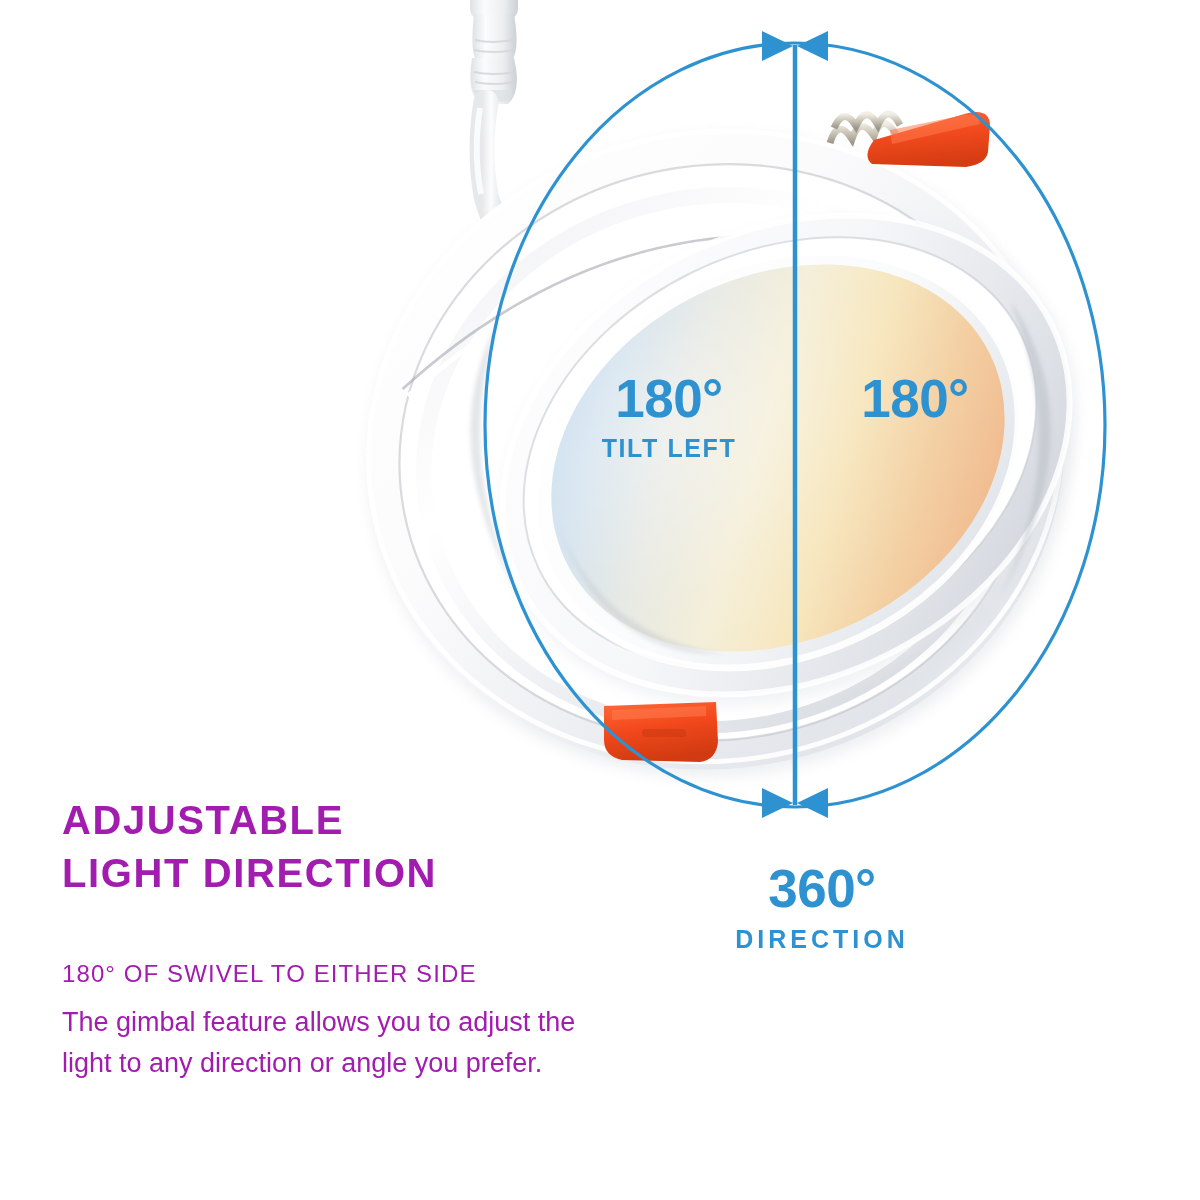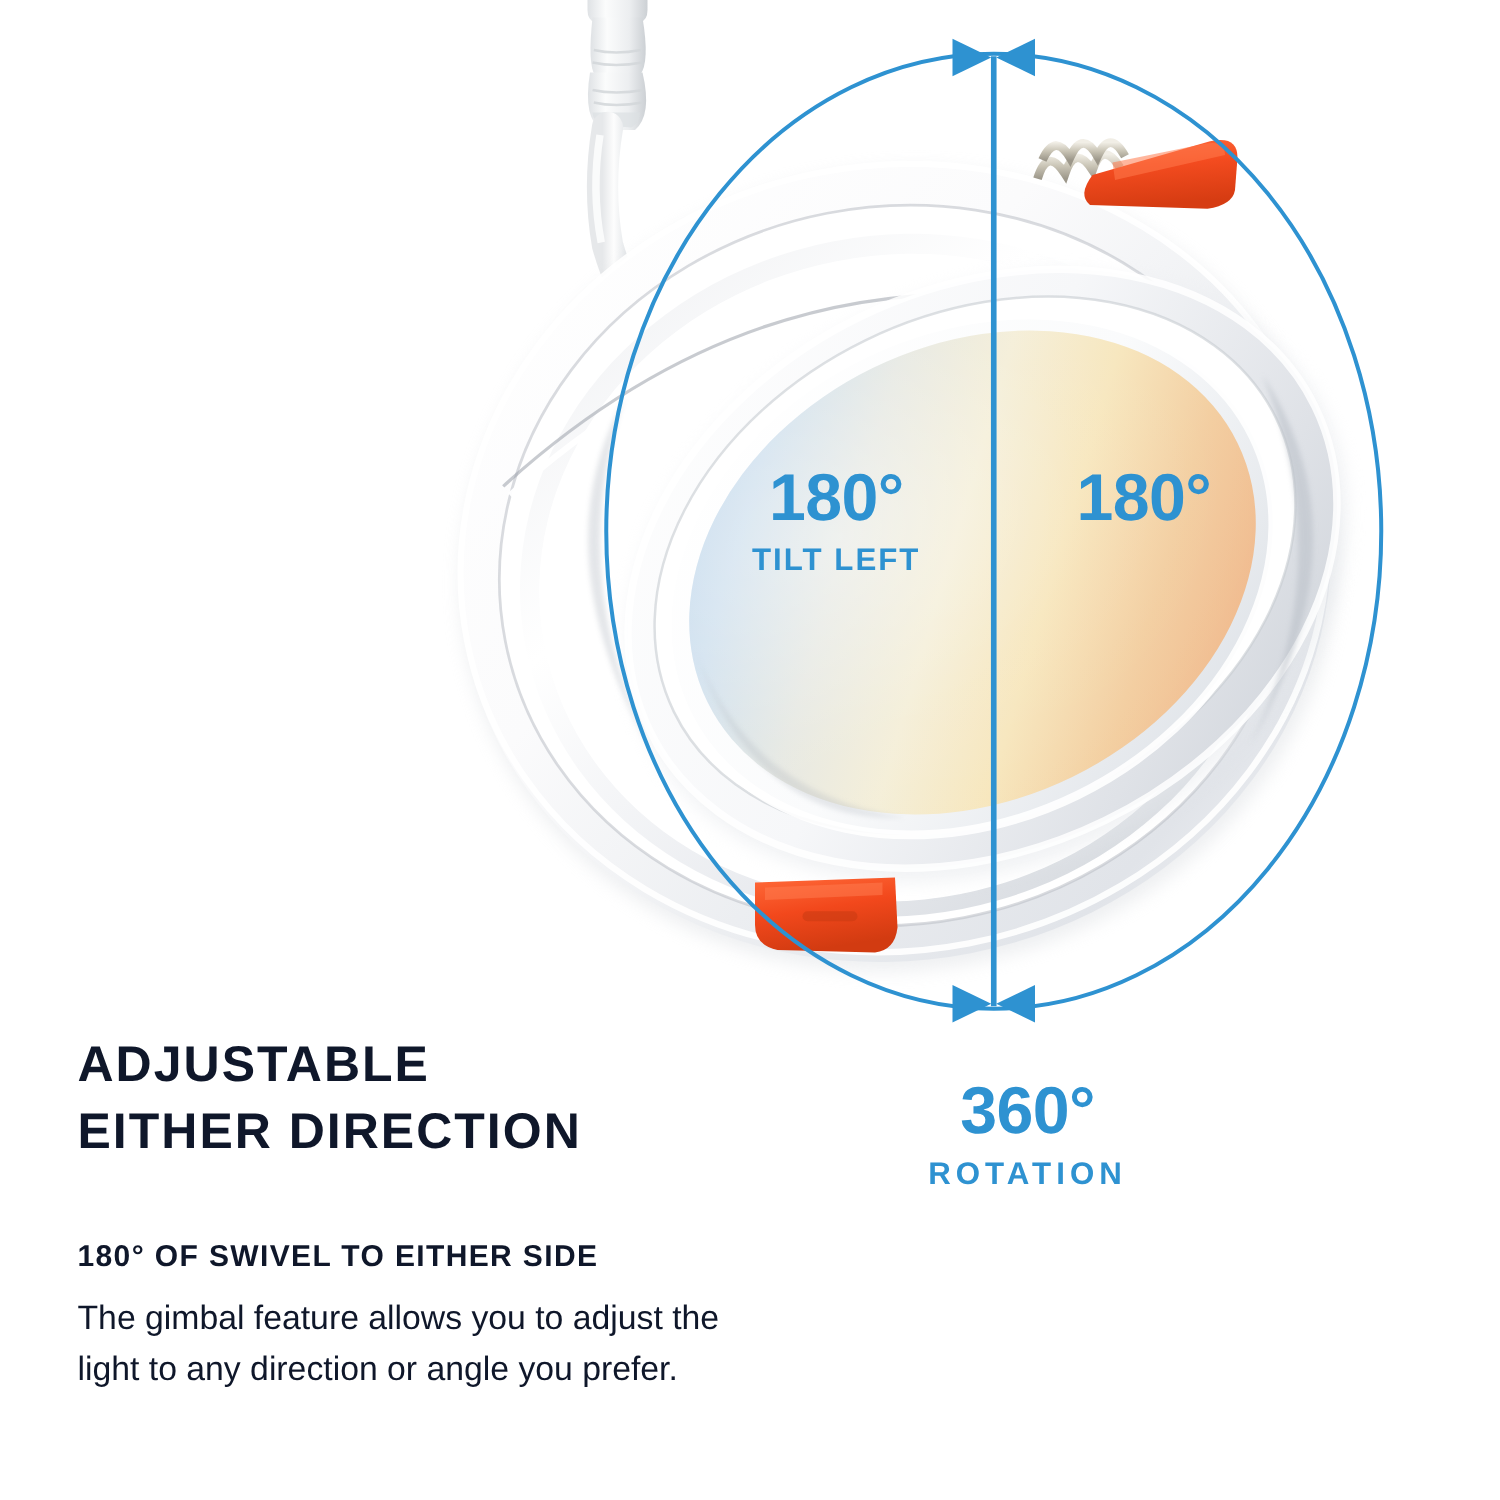--- a/index.html
+++ b/index.html
@@ -28,23 +28,23 @@
   .callout.right-c{margin-left:14px;}
 
   
   .rotation-callout{position:absolute;left:692px;top:862px;width:260px;text-align:center;}
   .rotation-callout .deg{font-size:53px;font-weight:bold;color:#2E92D1;line-height:1.0;
                          letter-spacing:-0.5px;}
   .rotation-callout .sub{font-size:25px;font-weight:bold;color:#2E92D1;
                          letter-spacing:4px;margin-top:10px;}
 
   
-  .copy-block{position:absolute;left:62px;top:826px;width:640px;color:#0f172a;}
+  .copy-block{position:absolute;left:62px;top:794px;width:640px;color:#a21caf;}
   .headline{font-size:40px;font-weight:bold;line-height:1.33;letter-spacing:1.6px;}
-  .sub-headline{font-size:24px;font-weight:bold;letter-spacing:1.1px;margin-top:60px;}
+  .sub-headline{font-size:24px;font-weight:normal;letter-spacing:1.1px;margin-top:60px;}
   .body-copy{font-size:27px;line-height:1.52;margin-top:14px;font-weight:normal;}
 </style>
 </head>
 <body>
 
 <div id="stage">
 
   <svg id="product-art" viewBox="0 0 1200 1200">
     <defs>
 
@@ -209,27 +209,27 @@
       <div class="deg">180°</div>
       <div class="sub">TILT LEFT</div>
     </div>
     <div class="callout right-c">
       <div class="deg">180°</div>
     </div>
   </div>
 
   <div class="rotation-callout">
     <div class="deg">360°</div>
-    <div class="sub">ROTATION</div>
+    <div class="sub">DIRECTION</div>
   </div>
 
   <div class="copy-block">
     <div class="headline">
       <div>ADJUSTABLE</div>
-      <div>EITHER DIRECTION</div>
+      <div>LIGHT DIRECTION</div>
     </div>
     <div class="sub-headline">180° OF SWIVEL TO EITHER SIDE</div>
     <div class="body-copy">
       <div>The gimbal feature allows you to adjust the</div>
       <div>light to any direction or angle you prefer.</div>
     </div>
   </div>
 
 </div>
 

